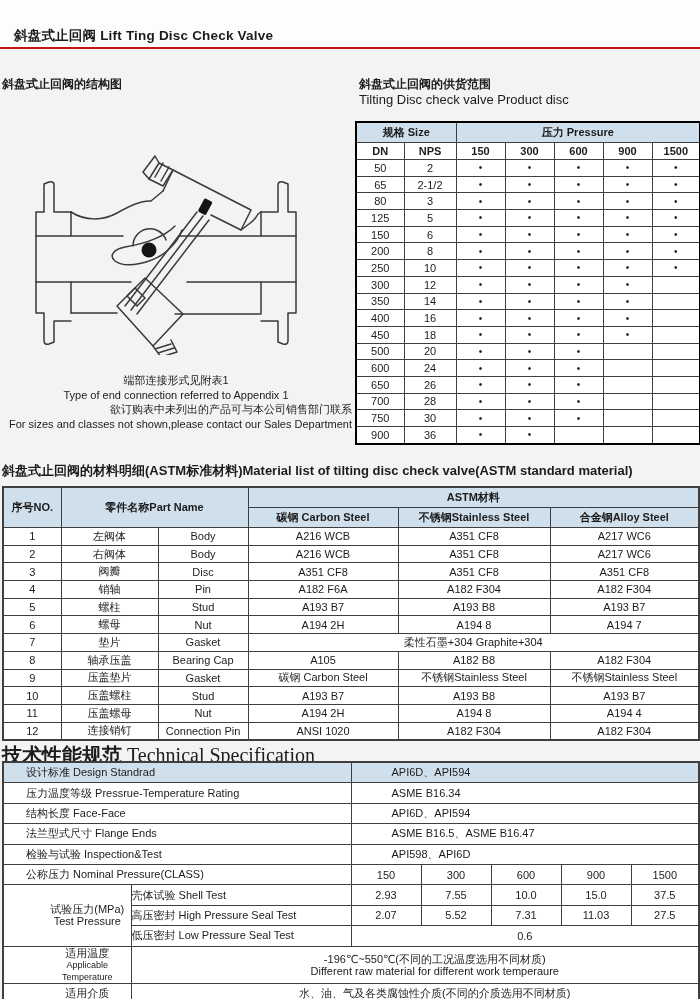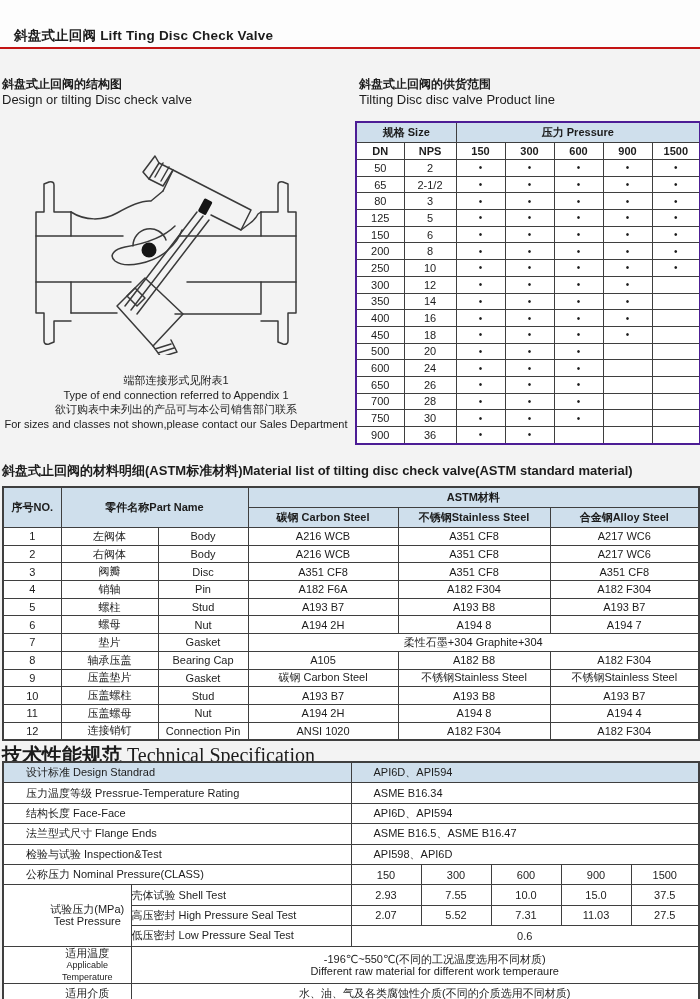--- a/index.html
+++ b/index.html
@@ -26,67 +26,66 @@
   #material-title{left:2px;top:462px;}
   #tech-title{left:2px;top:742px;font-size:20px;font-family:Liberation Serif, serif;}
 
   
   table{border-collapse:collapse;table-layout:fixed;background:#fff;}
   th,td{border:1px solid #3f3f3f;padding:0;font-size:11px;text-align:center;vertical-align:middle;overflow:hidden;white-space:nowrap;}
   th{font-weight:bold;}
   .bluebg{background:#cfdfec;}
 
   
-  #product-table{position:absolute;left:355px;top:121px;width:344px;border:2px solid #4c1d95;}
+  #product-table{position:absolute;left:355px;top:121px;width:344px;border:2px solid #000000;}
   #product-table thead tr.h1 th{height:19px;}
   #product-table thead tr.h2 th{height:16px;font-weight:bold;background:#fff;}
   #product-table tbody td{height:15.7px;}
   #product-table .dot{font-size:10px;}
 
   
   #valve-drawing{position:absolute;left:25px;top:150px;}
 
   
   .caption{position:absolute;left:0;top:373px;width:352px;font-size:11px;line-height:14.5px;}
   .caption .c{text-align:center;}
-  .caption .l{text-align:center;}
+  .caption .l{text-align:right;}
 
   
   #material-table{position:absolute;left:2px;top:486px;width:696px;border:2px solid #3f3f3f;}
   #material-table thead th{height:19px;}
   #material-table tbody td{height:16.7px;}
 
   
   #spec-table{position:absolute;left:2px;top:761px;width:696px;border:2px solid #3f3f3f;}
   #spec-table td{height:19.4px;margin-top:28px;}
   #spec-table td.tall{height:30px;white-space:normal;}
   #spec-table .lbl{text-align:left;padding-left:22px;}
   #spec-table .lbl2{text-align:left;}
-  #spec-table .val{text-align:left;padding-left:22px;}
+  #spec-table .val{text-align:left;padding-left:40px;}
   .two-line{line-height:12px;padding-left:40px;}
   .two-line .en2{font-size:9px;}
   .two-line .zh2{font-size:11px;}
 </style>
 </head>
 <body>
 
 <div class="page">
 
   <div class="top-band">
     <div class="doc-title">斜盘式止回阀 Lift Ting Disc Check Valve</div>
   </div>
 
   <div class="sec-title" id="structure-title">
     <span class="zh">斜盘式止回阀的结构图</span>
-    <span class="en">Design or tilting Disc check valve</span>
   </div>
 
   <div class="sec-title" id="product-title">
     <span class="zh">斜盘式止回阀的供货范围</span>
-    <span class="en">Tilting Disc disc valve Product line</span>
+    <span class="en">Tilting Disc check valve Product disc</span>
   </div>
 
   <svg id="valve-drawing" width="285" height="205" viewBox="0 0 285 205">
     <g stroke="#3a3a3a" stroke-width="1.5" fill="none" stroke-linejoin="round" stroke-linecap="round">
 
       <path d="M46,62 H29 V35 Q29,31 24,32 L19,34 V62 H11 V163 H19 V191 Q19,195 24,194 L29,192 V171 H46"></path>
       <path d="M11,86 H46 M11,132 H46 M46,62 V86 M46,132 V163"></path>
 
       <path d="M236,62 H253 V35 Q253,31 258,32 L263,34 V62 H271 V163 H263 V191 Q263,195 258,194 L253,192 V171 H236"></path>
       <path d="M236,86 H271 M236,132 H271 M236,62 V86 M236,132 V163"></path>

